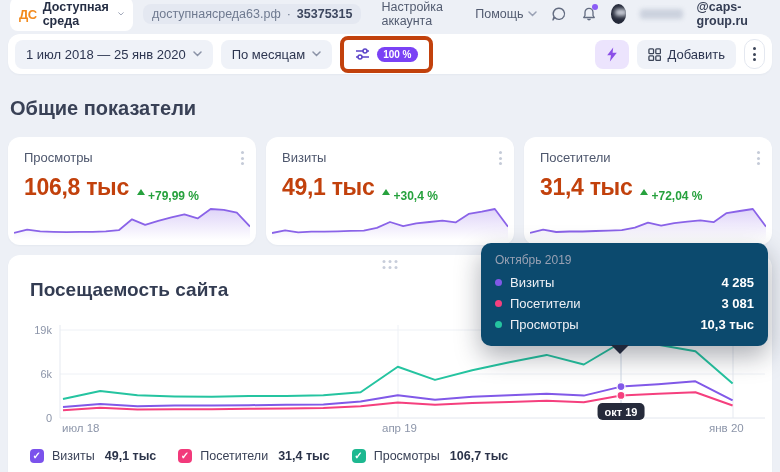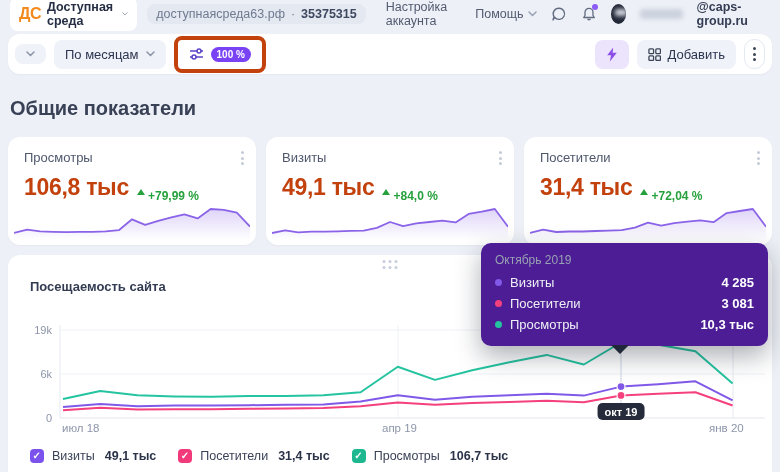--- a/index.html
+++ b/index.html
@@ -3,21 +3,21 @@
 <meta charset="utf-8">
 <style>
   * { margin:0; padding:0; box-sizing:border-box; }
   html,body { width:780px; height:472px; overflow:hidden; }
   body { background:#edf0f6; font-family:"Liberation Sans", sans-serif; color:#39425a; }
 
   
   .topbar { height:28px; display:flex; align-items:center; padding:0 10px; gap:10px; font-size:12.5px; }
   .pill { display:flex; align-items:center; gap:6px; border-radius:8px; padding:3px 9px; }
   .counter-select { background:#ffffff; font-weight:600; color:#252e44; cursor:pointer; }
-  .logo { font-weight:700; font-size:16px; color:#f28a1e; letter-spacing:-0.5px; }
+  .logo { font-weight:700; font-size:13px; color:#f28a1e; letter-spacing:-0.5px; }
   .counter-meta { background:#e4e8f1; color:#6f7a90; }
   .counter-meta b { color:#3d475f; font-weight:600; }
   .tb-spacer { flex:1; }
   .tb-link { color:#525b70; display:flex; align-items:center; gap:4px; cursor:pointer; }
   .tb-icons { display:flex; align-items:center; gap:14px; margin-left:4px; }
   .iconbtn { position:relative; width:18px; height:18px; display:flex; align-items:center; justify-content:center; cursor:pointer; }
   .notif-dot { position:absolute; top:-1px; right:-1px; width:6px; height:6px; border-radius:50%; background:#8b5cf6; }
   .avatar { width:20px; height:20px; border-radius:50%; background:#232838; position:relative; overflow:hidden; }
   .avatar::after { content:""; position:absolute; left:4px; top:5px; width:12px; height:7px; background:#cfd3dd; filter:blur(2px); border-radius:2px; }
   .blur-name { width:56px; height:10px; border-radius:3px; background:#ccd2de; filter:blur(2px); }
@@ -46,34 +46,34 @@
   .card-value-row { margin-top:9px; display:flex; align-items:baseline; gap:8px; }
   .card-value { font-size:23px; font-weight:700; color:#c2410c; letter-spacing:-0.3px; }
   .delta { font-size:12px; font-weight:700; color:#26a13d; display:flex; align-items:flex-start; gap:3px; }
   .tri { width:0; height:0; border-left:4px solid transparent; border-right:4px solid transparent; border-bottom:6px solid #26a13d; }
   .spark { position:absolute; left:6px; right:6px; bottom:5px; height:36px; width:calc(100% - 12px); }
 
   
   .chart-card { position:relative; margin:10px 8px 0; background:#fff; border-radius:12px; height:230px; box-shadow:0 1px 2px rgba(30,40,70,0.04); }
   .drag-handle { position:absolute; top:5px; left:50%; transform:translateX(-50%); display:grid; grid-template-columns:repeat(3, 3px); gap:3px; cursor:grab; }
   .drag-handle i { width:3px; height:3px; border-radius:50%; background:#c7cdda; }
-  .chart-title { position:absolute; left:22px; top:24px; font-size:13px; font-weight:700; color:#333c52; }
+  .chart-title { position:absolute; left:22px; top:24px; font-size:19px; font-weight:700; color:#333c52; }
   .main-plot { position:absolute; inset:0; width:764px; height:230px; }
   .ylab { position:absolute; left:0; width:44px; text-align:right; font-size:11px; color:#8c95a9; }
   .xlab { position:absolute; top:167px; font-size:11.5px; color:#8c95a9; }
   .xbadge { position:absolute; top:148px; left:613px; transform:translateX(-50%); background:#262b3b; color:#fff; font-size:11px; font-weight:600; border-radius:5px; padding:2.5px 7px; }
   .legend { position:absolute; left:22px; top:194px; display:flex; gap:22px; align-items:center; }
   .legend-item { display:flex; align-items:center; gap:8px; cursor:pointer; }
   .cb { width:14px; height:14px; border-radius:4px; position:relative; }
   .cb::after { content:"✓"; position:absolute; left:2.5px; top:0.5px; font-size:10px; font-weight:700; color:#fff; }
   .legend-label { font-size:12.5px; color:#3a4257; }
   .legend-value { font-size:12.5px; font-weight:700; color:#2b3349; margin-left:2px; }
 
   
-  .tooltip { position:absolute; left:481px; top:243px; width:287px; background:#4c1d95; border-radius:10px; padding:10px 14px 11px; box-shadow:0 10px 26px rgba(18,24,40,0.35); z-index:50; }
+  .tooltip { position:absolute; left:481px; top:243px; width:287px; background:#0c4a6e; border-radius:10px; padding:10px 14px 11px; box-shadow:0 10px 26px rgba(18,24,40,0.35); z-index:50; }
   .tt-title { font-size:12px; color:#99a1b3; margin-bottom:5px; }
   .tt-row { display:flex; align-items:center; gap:8px; height:21px; }
   .tt-dot { width:7px; height:7px; border-radius:50%; flex:0 0 auto; }
   .tt-label { font-size:13px; color:#eef0f5; }
   .tt-value { margin-left:auto; font-size:13px; font-weight:700; color:#fff; }
   .tt-caret { position:absolute; left:130px; bottom:-8px; width:0; height:0; border-left:9px solid transparent; border-right:9px solid transparent; border-top:9px solid #20273a; }
 
   svg { display:block; }
 </style>
 </head>
@@ -114,20 +114,21 @@
     </span>
     <span class="avatar"></span>
     <span class="blur-name"></span>
     <span class="email">@caps-group.ru</span>
   </div>
 </div>
 
 <div class="filterbar">
   <div class="fgroup">
     <button class="fbtn">
+      <span>1 июл 2018 — 25 янв 2020</span>
       <svg width="9" height="6" viewBox="0 0 9 6">
           <polyline points="1,1 4.5,4.5 8,1" fill="none" stroke="#8b93a7" stroke-width="1.5" stroke-linecap="round"></polyline>
         </svg>
     </button>
     <button class="fbtn">
       <span>По месяцам</span>
       <svg width="9" height="6" viewBox="0 0 9 6">
           <polyline points="1,1 4.5,4.5 8,1" fill="none" stroke="#8b93a7" stroke-width="1.5" stroke-linecap="round"></polyline>
         </svg>
     </button>
@@ -198,21 +199,21 @@
     <div class="card-title">Визиты</div>
     <span class="card-kebab">
         <i></i>
         <i></i>
         <i></i>
       </span>
     <div class="card-value-row">
       <span class="card-value">49,1 тыс</span>
       <span class="delta">
           <span class="tri"></span>
-          <span>+84,0 %</span>
+          <span>+30,4 %</span>
         </span>
     </div>
     <svg class="spark" viewBox="0 0 244 36" preserveAspectRatio="none">
         <defs>
           <linearGradient id="sg1" x1="0" y1="0" x2="0" y2="1">
             <stop offset="0" stop-color="rgba(138,99,232,0.28)"></stop>
             <stop offset="1" stop-color="rgba(138,99,232,0)"></stop>
           </linearGradient>
         </defs>
         <path d="M0,36 L0.0,29.0 L13.6,26.3 L27.1,28.3 L40.7,27.6 L54.2,27.6 L67.8,27.3 L81.3,26.9 L94.9,26.6 L108.4,23.9 L122.0,18.0 L135.6,22.1 L149.1,19.4 L162.7,18.0 L176.2,16.7 L189.8,18.4 L203.3,9.9 L216.9,7.7 L230.4,5.0 L244.0,22.8 L244,36 Z" fill="url(#sg1)"></path>

